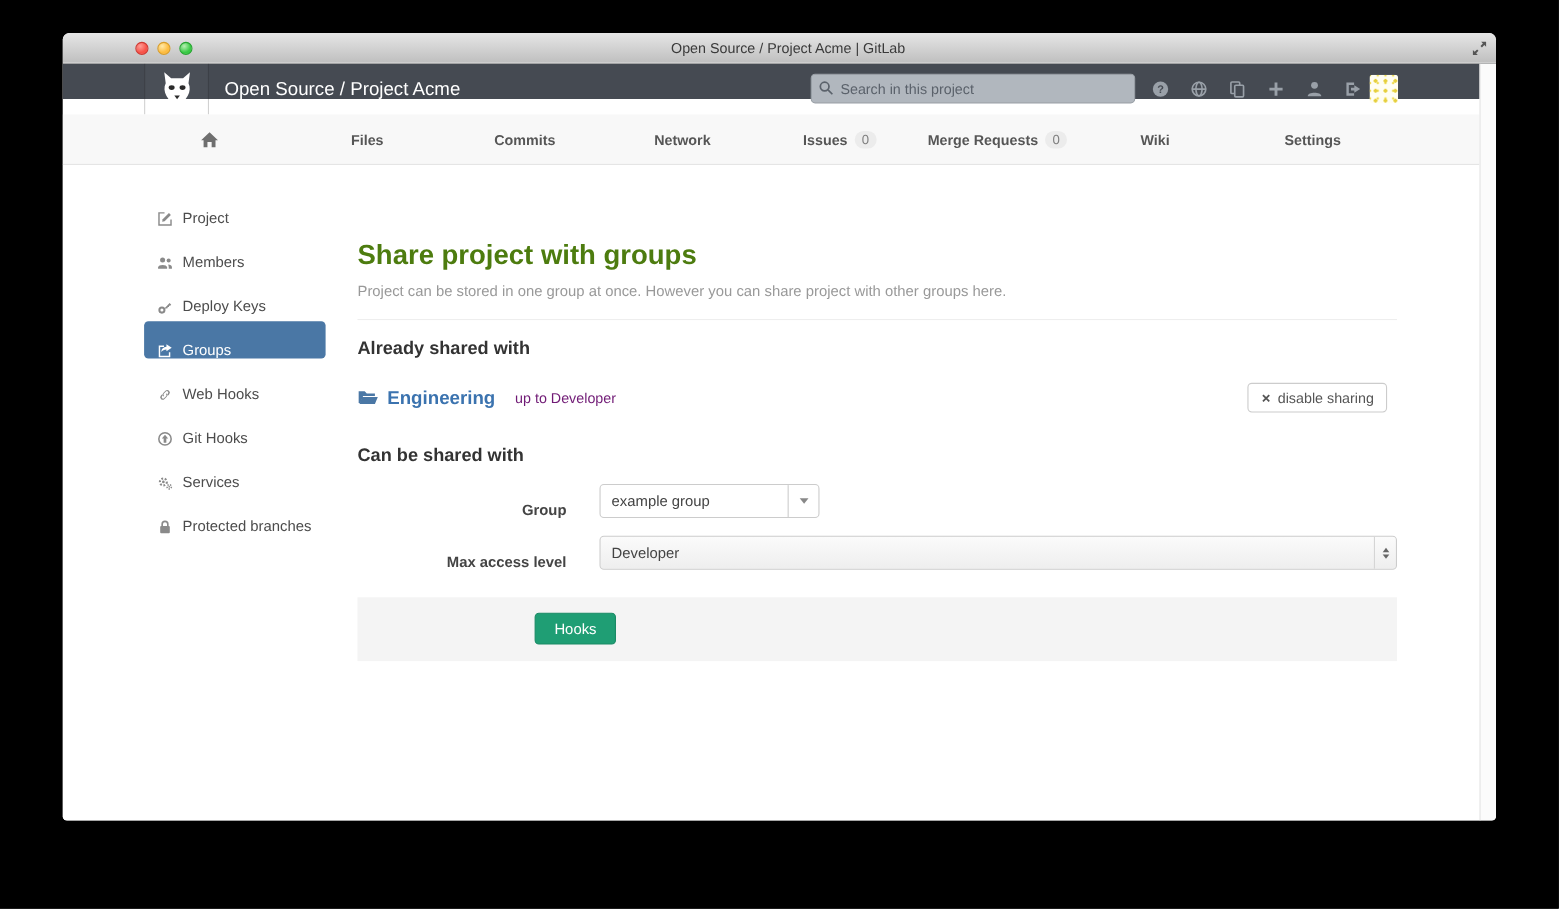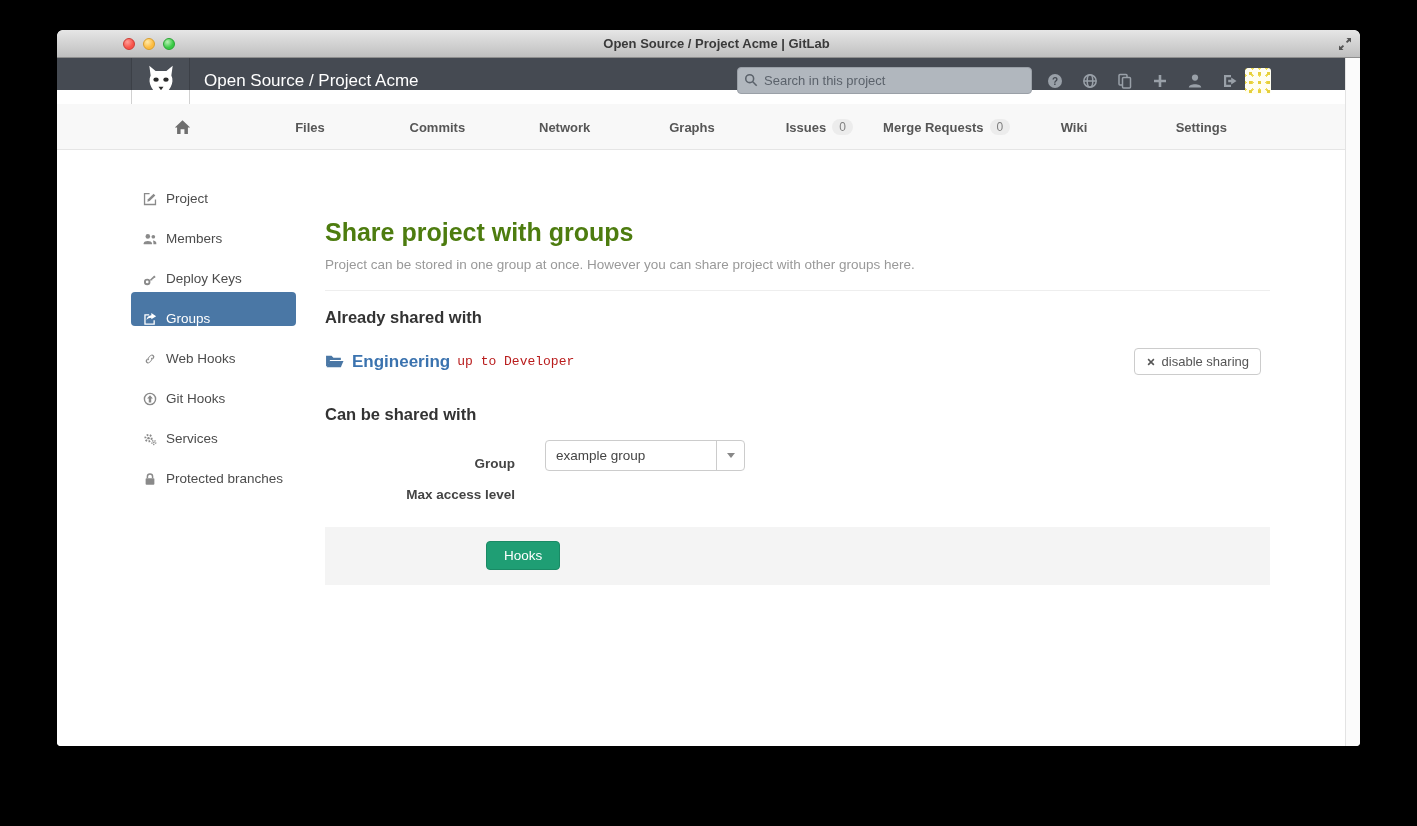--- a/index.html
+++ b/index.html
@@ -10,21 +10,21 @@
   .window { position:absolute; left:57px; top:30px; width:1303px; height:716px;
             border-radius:6px 6px 4px 4px; background:#fff; box-shadow:0 12px 40px rgba(0,0,0,.6); overflow:hidden; }
   .titlebar { position:relative; height:28px; background:linear-gradient(#e6e6e6,#bfbfbf);
               border-bottom:1px solid #8e8e8e; border-radius:6px 6px 0 0; }
   .traffic { position:absolute; left:66px; top:8px; display:flex; gap:8px; }
   .light { width:12px; height:12px; border-radius:50%; }
   .light.red    { background:radial-gradient(circle at 35% 30%, #ff9d96, #f75349 60%); border:1px solid #ce3a33; }
   .light.yellow { background:radial-gradient(circle at 35% 30%, #ffe9a8, #fdbc40 60%); border:1px solid #d99e2b; }
   .light.green  { background:radial-gradient(circle at 35% 30%, #b8f0b3, #39ca45 60%); border:1px solid #28a532; }
   .win-title { position:absolute; left:16px; right:0; top:0; height:28px; line-height:27px; text-align:center;
-               font-size:13px; color:#3a3a3a;font-weight:bold; }
+               font-size:13px; color:#3a3a3a; }
   .fullscreen { position:absolute; right:6px; top:5px; width:18px; height:18px; color:#555; }
 
   
   .app-header { position:absolute; left:0; right:0; top:28px; height:32px; background:#454a52; }
   .logo-cell { position:absolute; left:74px; top:0; width:59px; height:46px;
                border-left:1px solid rgba(0,0,0,.18); border-right:1px solid rgba(0,0,0,.18);
                background:rgba(255,255,255,.03); display:flex; align-items:center; justify-content:center; }
   .app-title { position:absolute; left:147px; top:0; height:46px; line-height:46px; color:#fff; font-size:17px; }
   .searchbox { position:absolute; left:680px; top:9px; width:295px; height:27px; }
   .searchbox input { width:100%; height:100%; background:#b1b7be; border:1px solid #9aa0a7; border-radius:4px;
@@ -58,21 +58,21 @@
   .main { position:absolute; left:268px; top:0; width:945px; }
   .main h1 { margin-top:68px; font-size:25px; font-weight:bold; color:#4d7c0f; }
   .subtitle { margin-top:10px; font-size:13.5px; color:#999; }
   .rule { margin-top:18px; border-top:1px solid #eee; }
   .sec-head { margin-top:17px; font-size:16.5px; font-weight:bold; color:#333; }
   .sec-head.second { margin-top:30px; }
 
   .shared-row { margin-top:21px; display:flex; align-items:center; }
   .shared-row .folder { width:19px; height:17px; color:#4a77a5; margin-right:8px; }
   .group-link { font-size:17px; font-weight:bold; color:#3b73af; text-decoration:none; cursor:pointer; }
-  .access-note { font-size:13px; color:#b91c1c; margin-left:7px;font-family:Liberation Mono, monospace; }
+  .access-note { font-size:13px; color:#701a75; margin-left:18px; }
   .btn-disable { margin-left:auto; margin-right:9px; display:flex; align-items:center; gap:6px;
                  background:#fff; border:1px solid #ccc; border-radius:4px; padding:5px 11px;
                  font-size:13px; color:#555; cursor:pointer; font-family:inherit; }
   .btn-disable svg { width:10px; height:10px; color:#555; }
 
   .form-row { margin-top:16px; display:flex; align-items:flex-end; }
   .form-label { width:190px; text-align:right; font-size:13.5px; font-weight:bold; color:#444; padding-right:0; }
   .form-field { margin-left:30px; }
 
   .select2 { width:200px; height:31px; background:#fff; border:1px solid #ccc; border-radius:4px;
@@ -171,23 +171,20 @@
           </svg>
         </div>
         <div class="nav-item">
             <span>Files</span>
           </div>
         <div class="nav-item">
             <span>Commits</span>
           </div>
         <div class="nav-item">
             <span>Network</span>
-          </div>
-        <div class="nav-item">
-            <span>Graphs</span>
           </div>
         <div class="nav-item">
           <span>Issues</span>
           <span class="badge">0</span>
         </div>
         <div class="nav-item">
           <span>Merge Requests</span>
           <span class="badge">0</span>
         </div>
         <div class="nav-item">
@@ -295,20 +292,29 @@
               <span class="sel-text">example group</span>
               <span class="sel-arrow">
                   <span class="tri-down"></span>
                 </span>
             </div>
           </div>
         </div>
 
         <div class="form-row">
           <div class="form-label">Max access level</div>
+          <div class="form-field">
+            <div class="native-select">
+              <span class="sel-text">Developer</span>
+              <span class="updown">
+                <span class="tri-up-s"></span>
+                  <span class="tri-dn-s"></span>
+              </span>
+            </div>
+          </div>
         </div>
 
         <div class="form-actions">
           <button class="btn-share">Hooks</button>
         </div>
       </div>
 
     </div>
 
     <div class="scroll-strip"></div>

